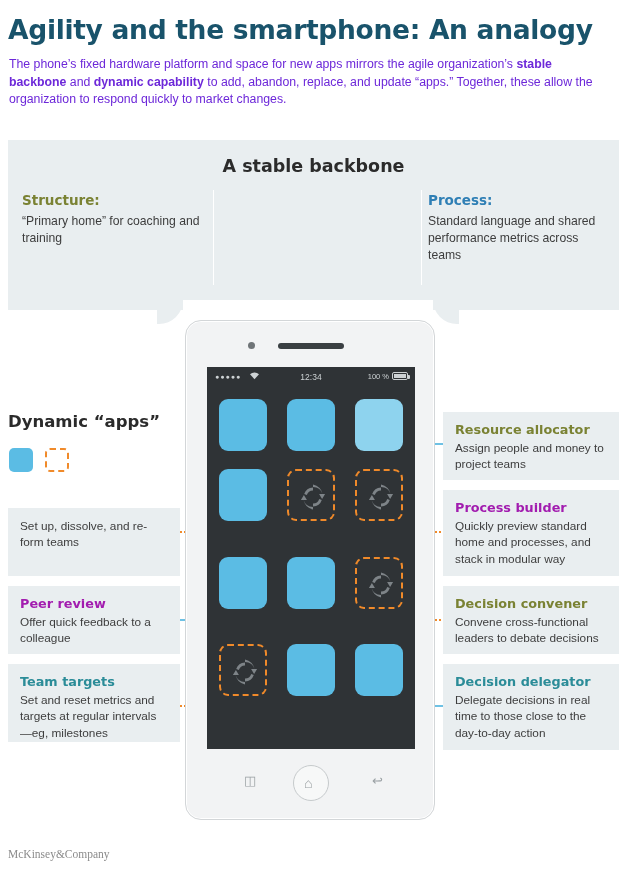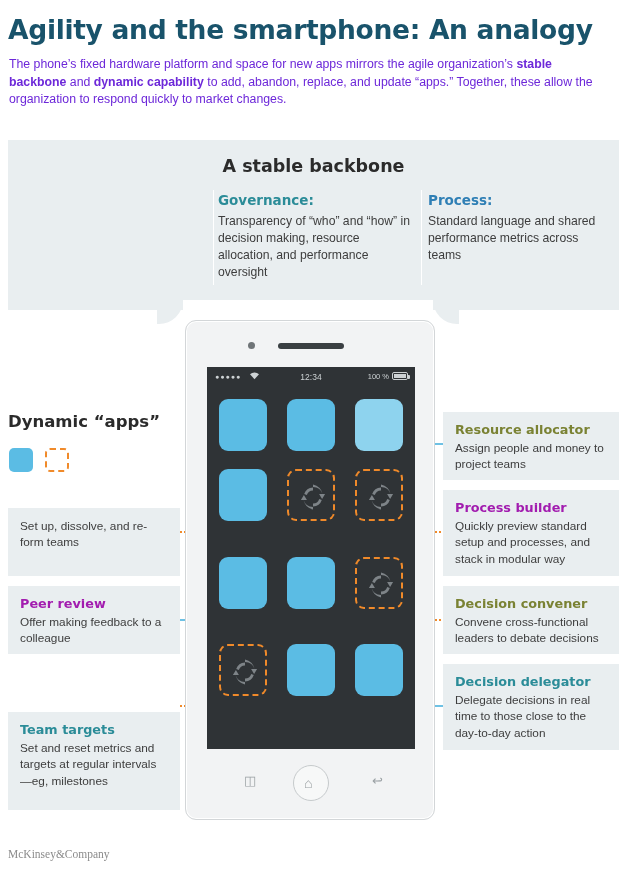--- a/index.html
+++ b/index.html
@@ -65,21 +65,21 @@
     background: #e9eef0;
   }
   .bb-curve-l { left: 157px; border-bottom-right-radius: 24px; }
   .bb-curve-r { left: 433px; border-bottom-left-radius: 24px; }
 
   
   .phone {
     position: absolute; left: 185px; top: 320px; width: 250px; height: 500px;
     background: #f2f3f4;
     border: 1px solid #d3d6d8;
-    border-radius: 11px;
+    border-radius: 16px;
     box-shadow: inset 0 0 0 1px #ffffff;
   }
   .phone-speaker {
     position: absolute; left: 92px; top: 22px; width: 66px; height: 6px;
     background: #3a3f42; border-radius: 3px;
   }
   .phone-camera {
     position: absolute; left: 62px; top: 21px; width: 7px; height: 7px;
     background: #6f7477; border-radius: 50%;
   }
@@ -142,21 +142,21 @@
     font-family: "DejaVu Sans", sans-serif;
   }
   .card-title.olive { color: #7a8233; }
   .card-title.teal  { color: #2b8c98; }
   .card-title.blue  { color: #a21caf; }
   .card-body { font-size: 11.8px; line-height: 16.3px; color: #3d3d3d; }
 
   
   .card-l1 { left: 8px; top: 508px; width: 172px; height: 68px; }
   .card-l2 { left: 8px; top: 586px; width: 172px; height: 68px; }
-  .card-l3 { left: 8px; top: 664px; width: 172px; height: 98px; margin-top: 48px; }
+  .card-l3 { left: 8px; top: 664px; width: 172px; height: 78px; }
   
   .card-r1 { left: 443px; top: 412px; width: 176px; height: 68px; }
   .card-r2 { left: 443px; top: 490px; width: 176px; height: 86px; }
   .card-r3 { left: 443px; top: 586px; width: 176px; height: 68px; }
   .card-r4 { left: 443px; top: 664px; width: 176px; height: 86px; }
 
   
   .dynamic-heading {
     position: absolute; left: 8px; top: 412px; width: 190px;
     font-size: 16.5px; font-weight: bold; color: #2b2b2b;
@@ -192,23 +192,23 @@
   <div class="title">Agility and the smartphone: An analogy</div>
   <div class="subtitle">
     <span>The phone’s fixed hardware platform and space for new apps mirrors the agile organization’s </span><b>stable backbone</b><span> and </span><b>dynamic capability</b><span> to add, abandon, replace, and update “apps.” Together, these allow the organization to respond quickly to market changes.</span>
   </div>
 
   <div class="backbone-panel">
     <div class="backbone-heading">A stable backbone</div>
     <div class="bb-col-div d1"></div>
     <div class="bb-col-div d2"></div>
 
-    <div class="bb-col bb-col-2">
-      <div class="bb-label teal">Governance:</div>
-      <div class="bb-body">Transparency of “who” and “how” in decision making, resource allocation, and performance oversight</div>
+    <div class="bb-col bb-col-1">
+      <div class="bb-label olive">Structure:</div>
+      <div class="bb-body">“Primary home” for coaching and training</div>
     </div>
     <div class="bb-col bb-col-3">
       <div class="bb-label blue">Process:</div>
       <div class="bb-body">Standard language and shared performance metrics across teams</div>
     </div>
   </div>
   <div class="bb-curve-l"></div>
   <div class="bb-curve-r"></div>
   <div class="bb-notch-inner"></div>
 
@@ -305,34 +305,34 @@
         <span>⌂</span>
       </div>
     <div class="nav-icon nav-right">↩</div>
   </div>
 
   <div class="card card-l1">
     <div class="card-body">Set up, dissolve, and re-form teams</div>
   </div>
   <div class="card card-l2">
     <div class="card-title blue">Peer review</div>
-    <div class="card-body">Offer making feedback to a colleague</div>
+    <div class="card-body">Offer quick feedback to a colleague</div>
   </div>
   <div class="card card-l3">
     <div class="card-title teal">Team targets</div>
     <div class="card-body">Set and reset metrics and targets at regular intervals—eg, milestones</div>
   </div>
 
   <div class="card card-r1">
     <div class="card-title olive">Resource allocator</div>
     <div class="card-body">Assign people and money to project teams</div>
   </div>
   <div class="card card-r2">
     <div class="card-title blue">Process builder</div>
-    <div class="card-body">Quickly preview standard setup and processes, and stack in modular way</div>
+    <div class="card-body">Quickly preview standard home and processes, and stack in modular way</div>
   </div>
   <div class="card card-r4">
     <div class="card-title teal">Decision delegator</div>
     <div class="card-body">Delegate decisions in real time to those close to the day-to-day action</div>
   </div>
   <div class="card card-r3">
     <div class="card-title olive">Decision convener</div>
     <div class="card-body">Convene cross-functional leaders to debate decisions</div>
   </div>
 

